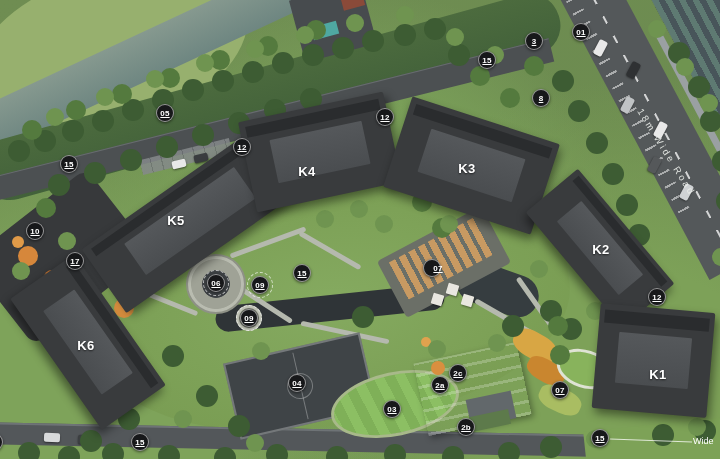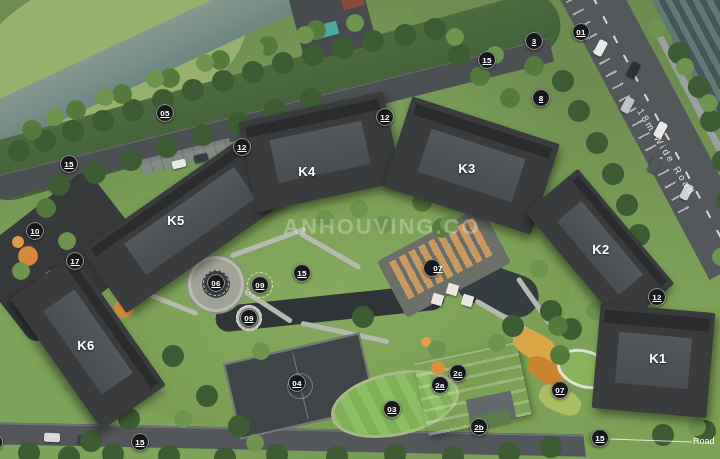--- a/index.html
+++ b/index.html
@@ -222,31 +222,30 @@
   <div class="car cv c2"></div>
   <div class="car cv c3"></div>
   <div class="car cv c4"></div>
   <div class="car cv c5"></div>
   <div class="car cv c6"></div>
   <div class="car ch c7"></div>
   <div class="car ch c8"></div>
   <div class="car cb c9"></div>
   <div class="car cb c10"></div>
 
-  <div class="abs watermark">ANHOUVING.CO</div>
   <div class="abs road-label">18m Wide Road</div>
   <div class="abs leader"></div>
-  <div class="abs edge-note">Road</div>
+  <div class="abs edge-note">Wide</div>
 
   <div>
       <div class="blabel" style="left: 176px; top: 220px;">K5</div>
       <div class="blabel" style="left: 307px; top: 151px; margin-top: 20px;">K4</div>
       <div class="blabel" style="left: 467px; top: 168px;">K3</div>
       <div class="blabel" style="left: 601px; top: 249px;">K2</div>
-      <div class="blabel" style="left: 658px; top: 358px;">K1</div>
+      <div class="blabel" style="left: 658px; top: 374px;">K1</div>
       <div class="blabel" style="left: 86px; top: 345px;">K6</div>
     </div>
   <div>
       <div class="marker" style="left: 581px; top: 32px;">01</div>
       <div class="marker" style="left: 534px; top: 41px;">3</div>
       <div class="marker" style="left: 487px; top: 60px;">15</div>
       <div class="marker" style="left: 541px; top: 98px;">8</div>
       <div class="marker" style="left: 385px; top: 117px;">12</div>
       <div class="marker" style="left: 165px; top: 113px;">05</div>
       <div class="marker" style="left: 242px; top: 147px;">12</div>
@@ -257,19 +256,19 @@
       <div class="marker ring" style="left: 260px; top: 285px;">09</div>
       <div class="marker" style="left: 302px; top: 273px;">15</div>
       <div class="marker ring" style="left: 249px; top: 318px;">09</div>
       <div class="marker" style="left: 432px; top: 268px; padding-left: 12px;">07</div>
       <div class="marker" style="left: 657px; top: 297px;">12</div>
       <div class="marker" style="left: 560px; top: 390px;">07</div>
       <div class="marker" style="left: 297px; top: 383px;">04</div>
       <div class="marker" style="left: 392px; top: 409px;">03</div>
       <div class="marker" style="left: 440px; top: 385px;">2a</div>
       <div class="marker" style="left: 458px; top: 373px;">2c</div>
-      <div class="marker" style="left: 479px; top: 427px; text-align: right;">2b</div>
+      <div class="marker" style="left: 466px; top: 427px; text-align: right;">2b</div>
       <div class="marker" style="left: -6px; top: 442px;">01</div>
       <div class="marker" style="left: 140px; top: 442px;">15</div>
       <div class="marker" style="left: 600px; top: 438px;">15</div>
     </div>
 
 </div>
 
 </body></html>

